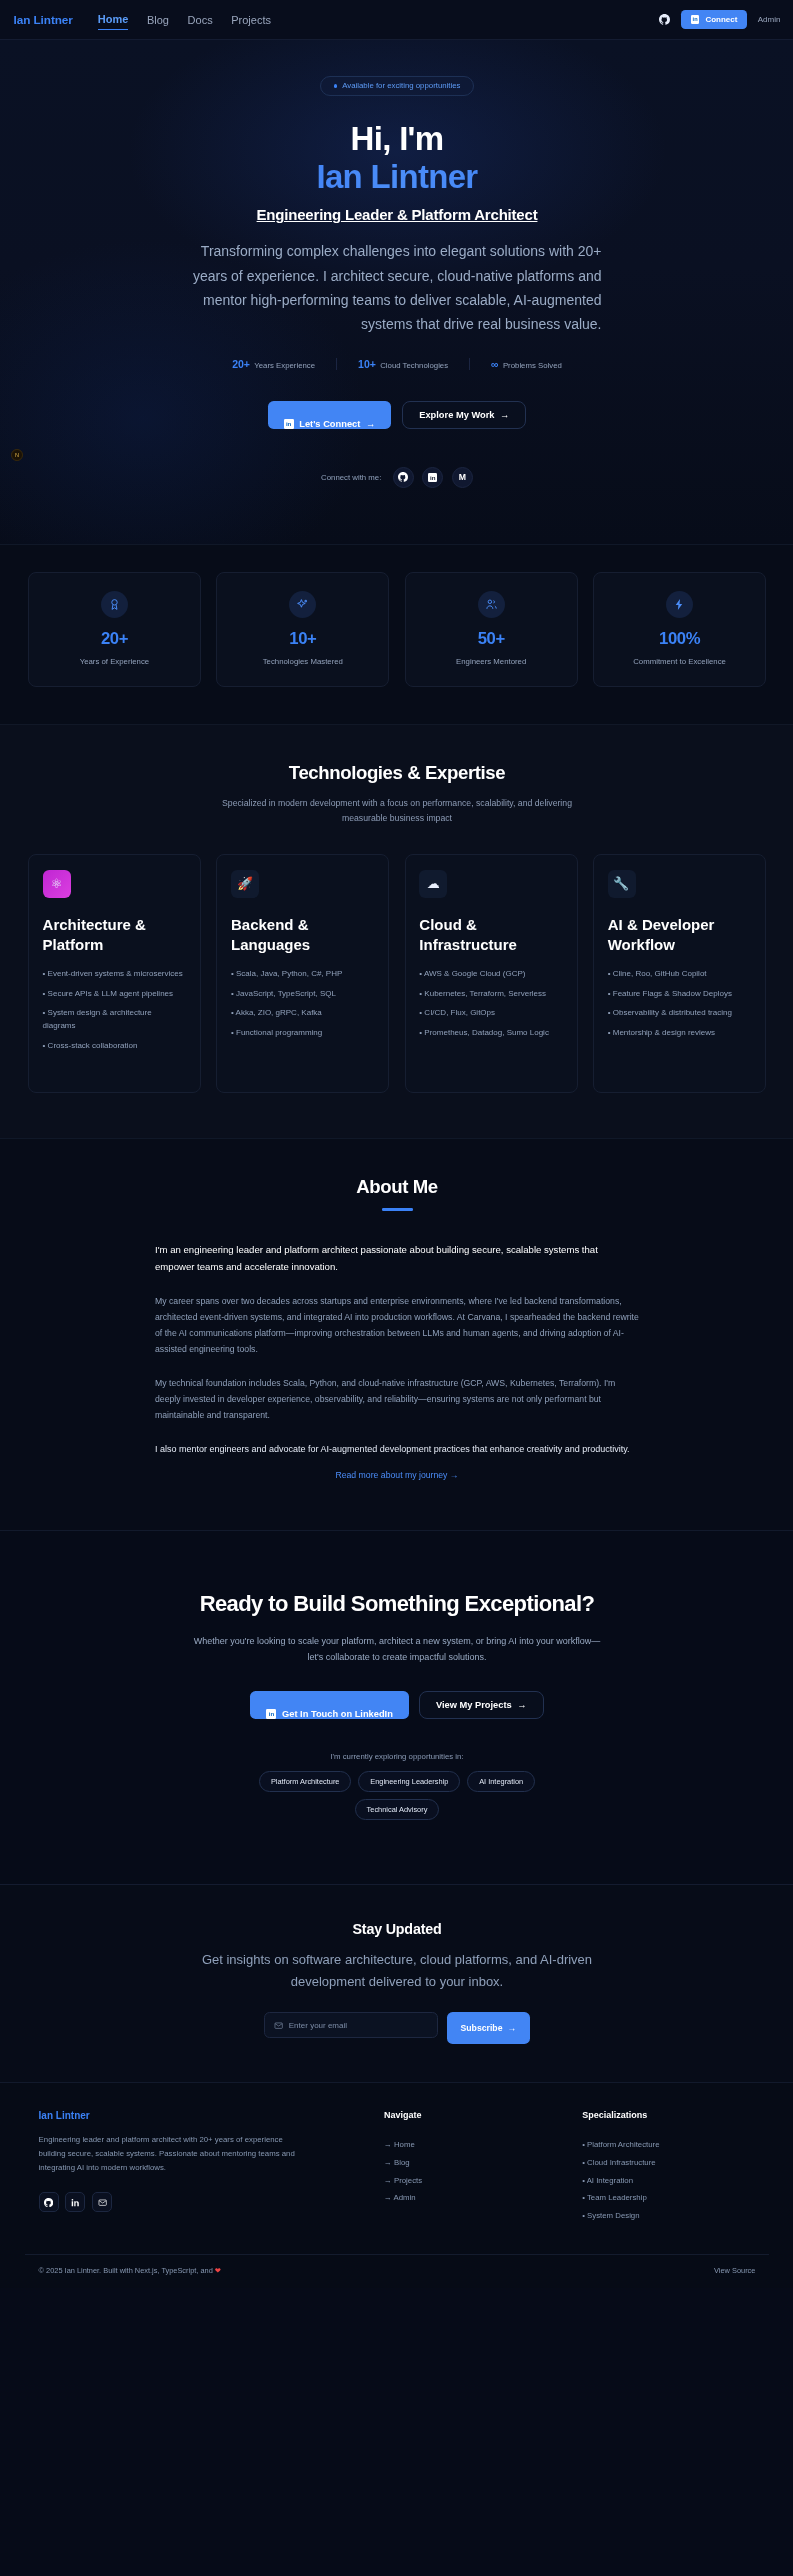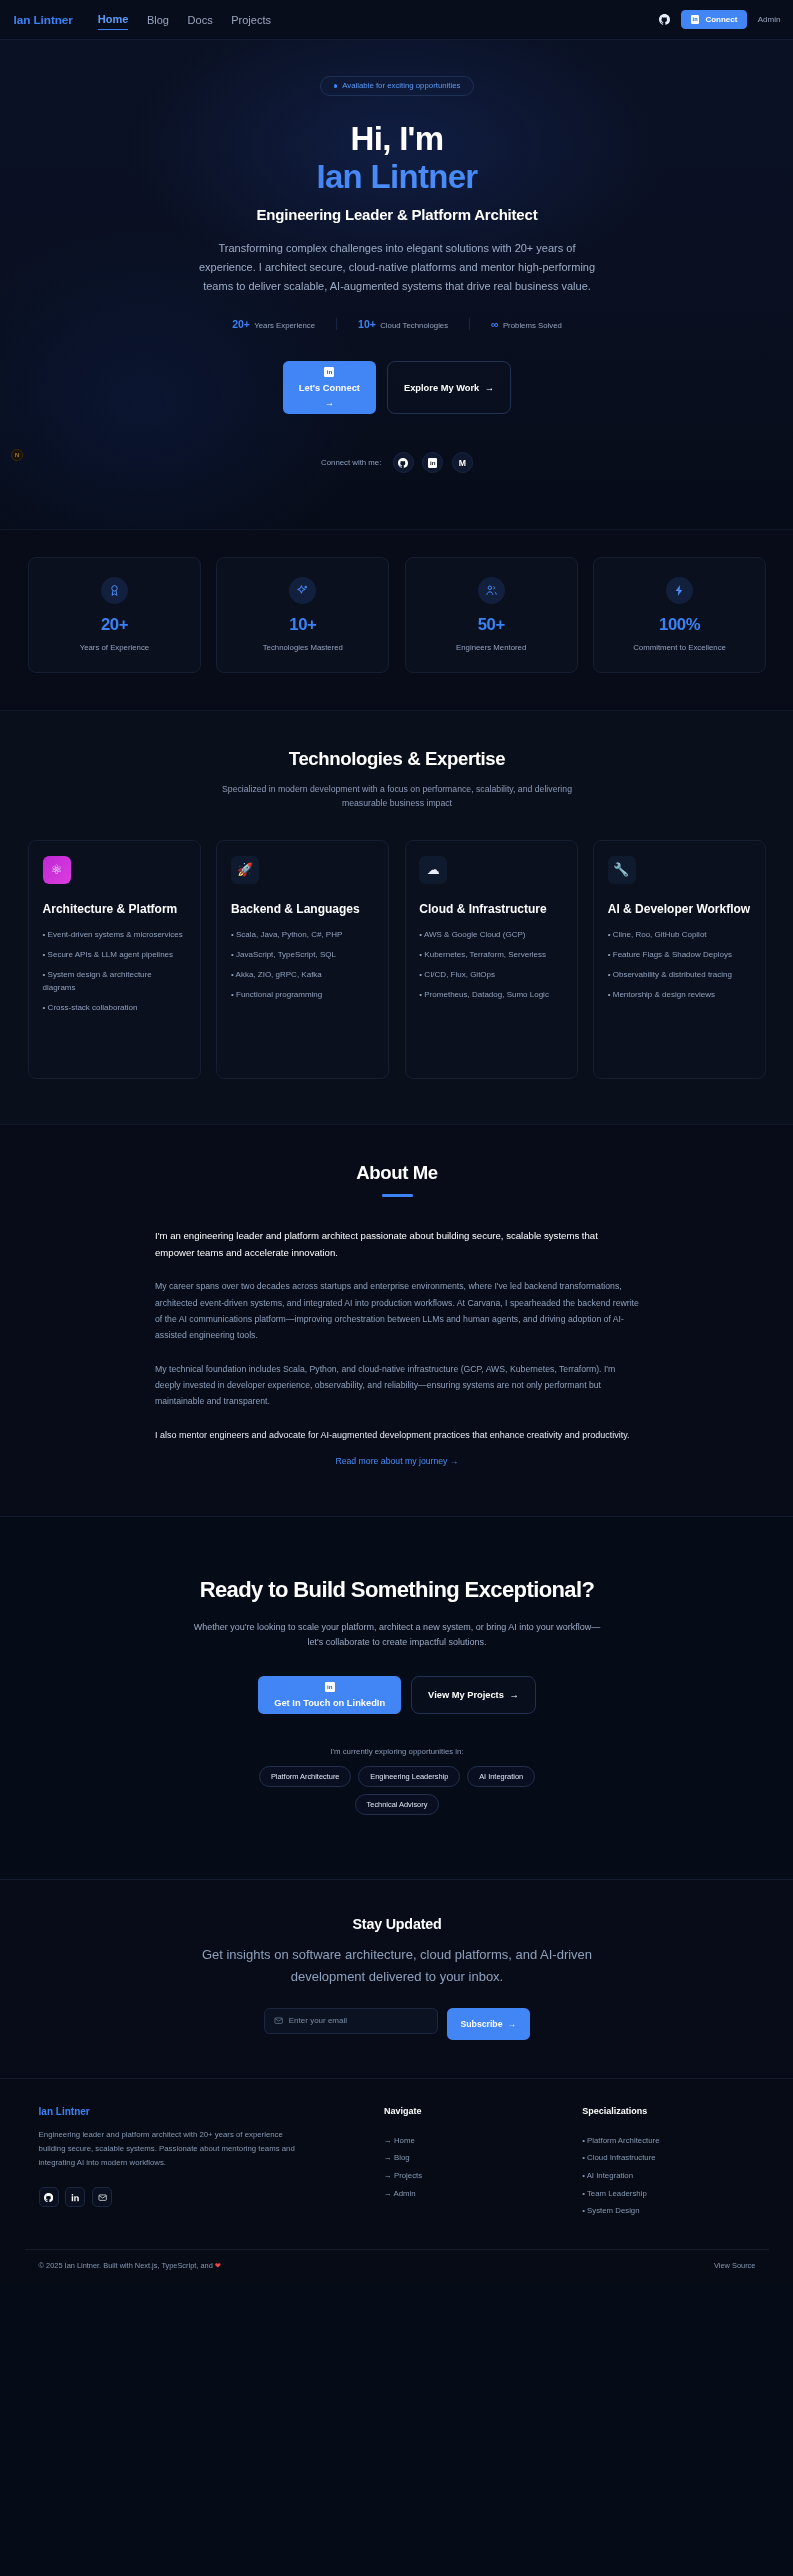--- a/index.html
+++ b/index.html
@@ -118,27 +118,29 @@
     -webkit-background-clip: text;
     -webkit-text-fill-color: transparent;
     background-clip: text;
   }
   .hero-h2 {
     margin-top: 11px;
     font-size: 15px;
     font-weight: bold;
     color: #fff;
     letter-spacing: -0.2px;
+    text-decoration: underline;
   }
   .hero-p {
     margin: 16px auto 8px;
     width: 409px;
-    font-size: 11px;
+    font-size: 14px;
     line-height: 1.72;
     color: #9bacc6;
+    text-align: right;
   }
   .hero-stats {
     margin-top: 22px;
     display: flex;
     justify-content: center;
     align-items: center;
     gap: 0;
   }
   .hs { display: flex; align-items: baseline; gap: 4.3px; padding: 0 21px; }
   .hs + .hs { border-left: 0.6px solid #1b2542; }
@@ -148,29 +150,28 @@
     margin-top: 31px;
     display: flex;
     justify-content: center;
     gap: 11px;
   }
   .btn-primary {
     background: #4285f4;
     color: #fff;
     border: none;
     border-radius: 5.6px;
-    padding: 6px 16px;
+    padding: 0 16px;
     font-size: 9.3px;
     font-weight: bold;
     display: flex;
-    align-items: center;
+    align-items: flex-end;
     gap: 5.6px;
     font-family: inherit;
     cursor: pointer;
-    flex-direction: column;
   }
   .btn-outline {
     background: rgba(10,16,32,0.6);
     color: #fff;
     border: 0.6px solid #223151;
     border-radius: 8px;
     padding: 8px 16px;
     font-size: 9.3px;
     font-weight: bold;
     display: flex;
@@ -282,21 +283,21 @@
   .tech-emoji {
     width: 28px; height: 28px;
     border-radius: 6.2px;
     background: #101a2e;
     display: flex; align-items: center; justify-content: center;
     font-size: 13px;
     margin-bottom: 17.4px;
   }
   .tech-emoji.arch { background: linear-gradient(135deg,#c026d3,#db3fe0); }
   .tech-h {
-    font-size: 12px;
+    font-size: 15px;
     font-weight: bold;
     color: #fff;
     line-height: 1.34;
     margin-bottom: 12.4px;
   }
   .tech-li {
     font-size: 8px;
     color: #90a0ba;
     line-height: 1.62;
     margin-bottom: 6.8px;

